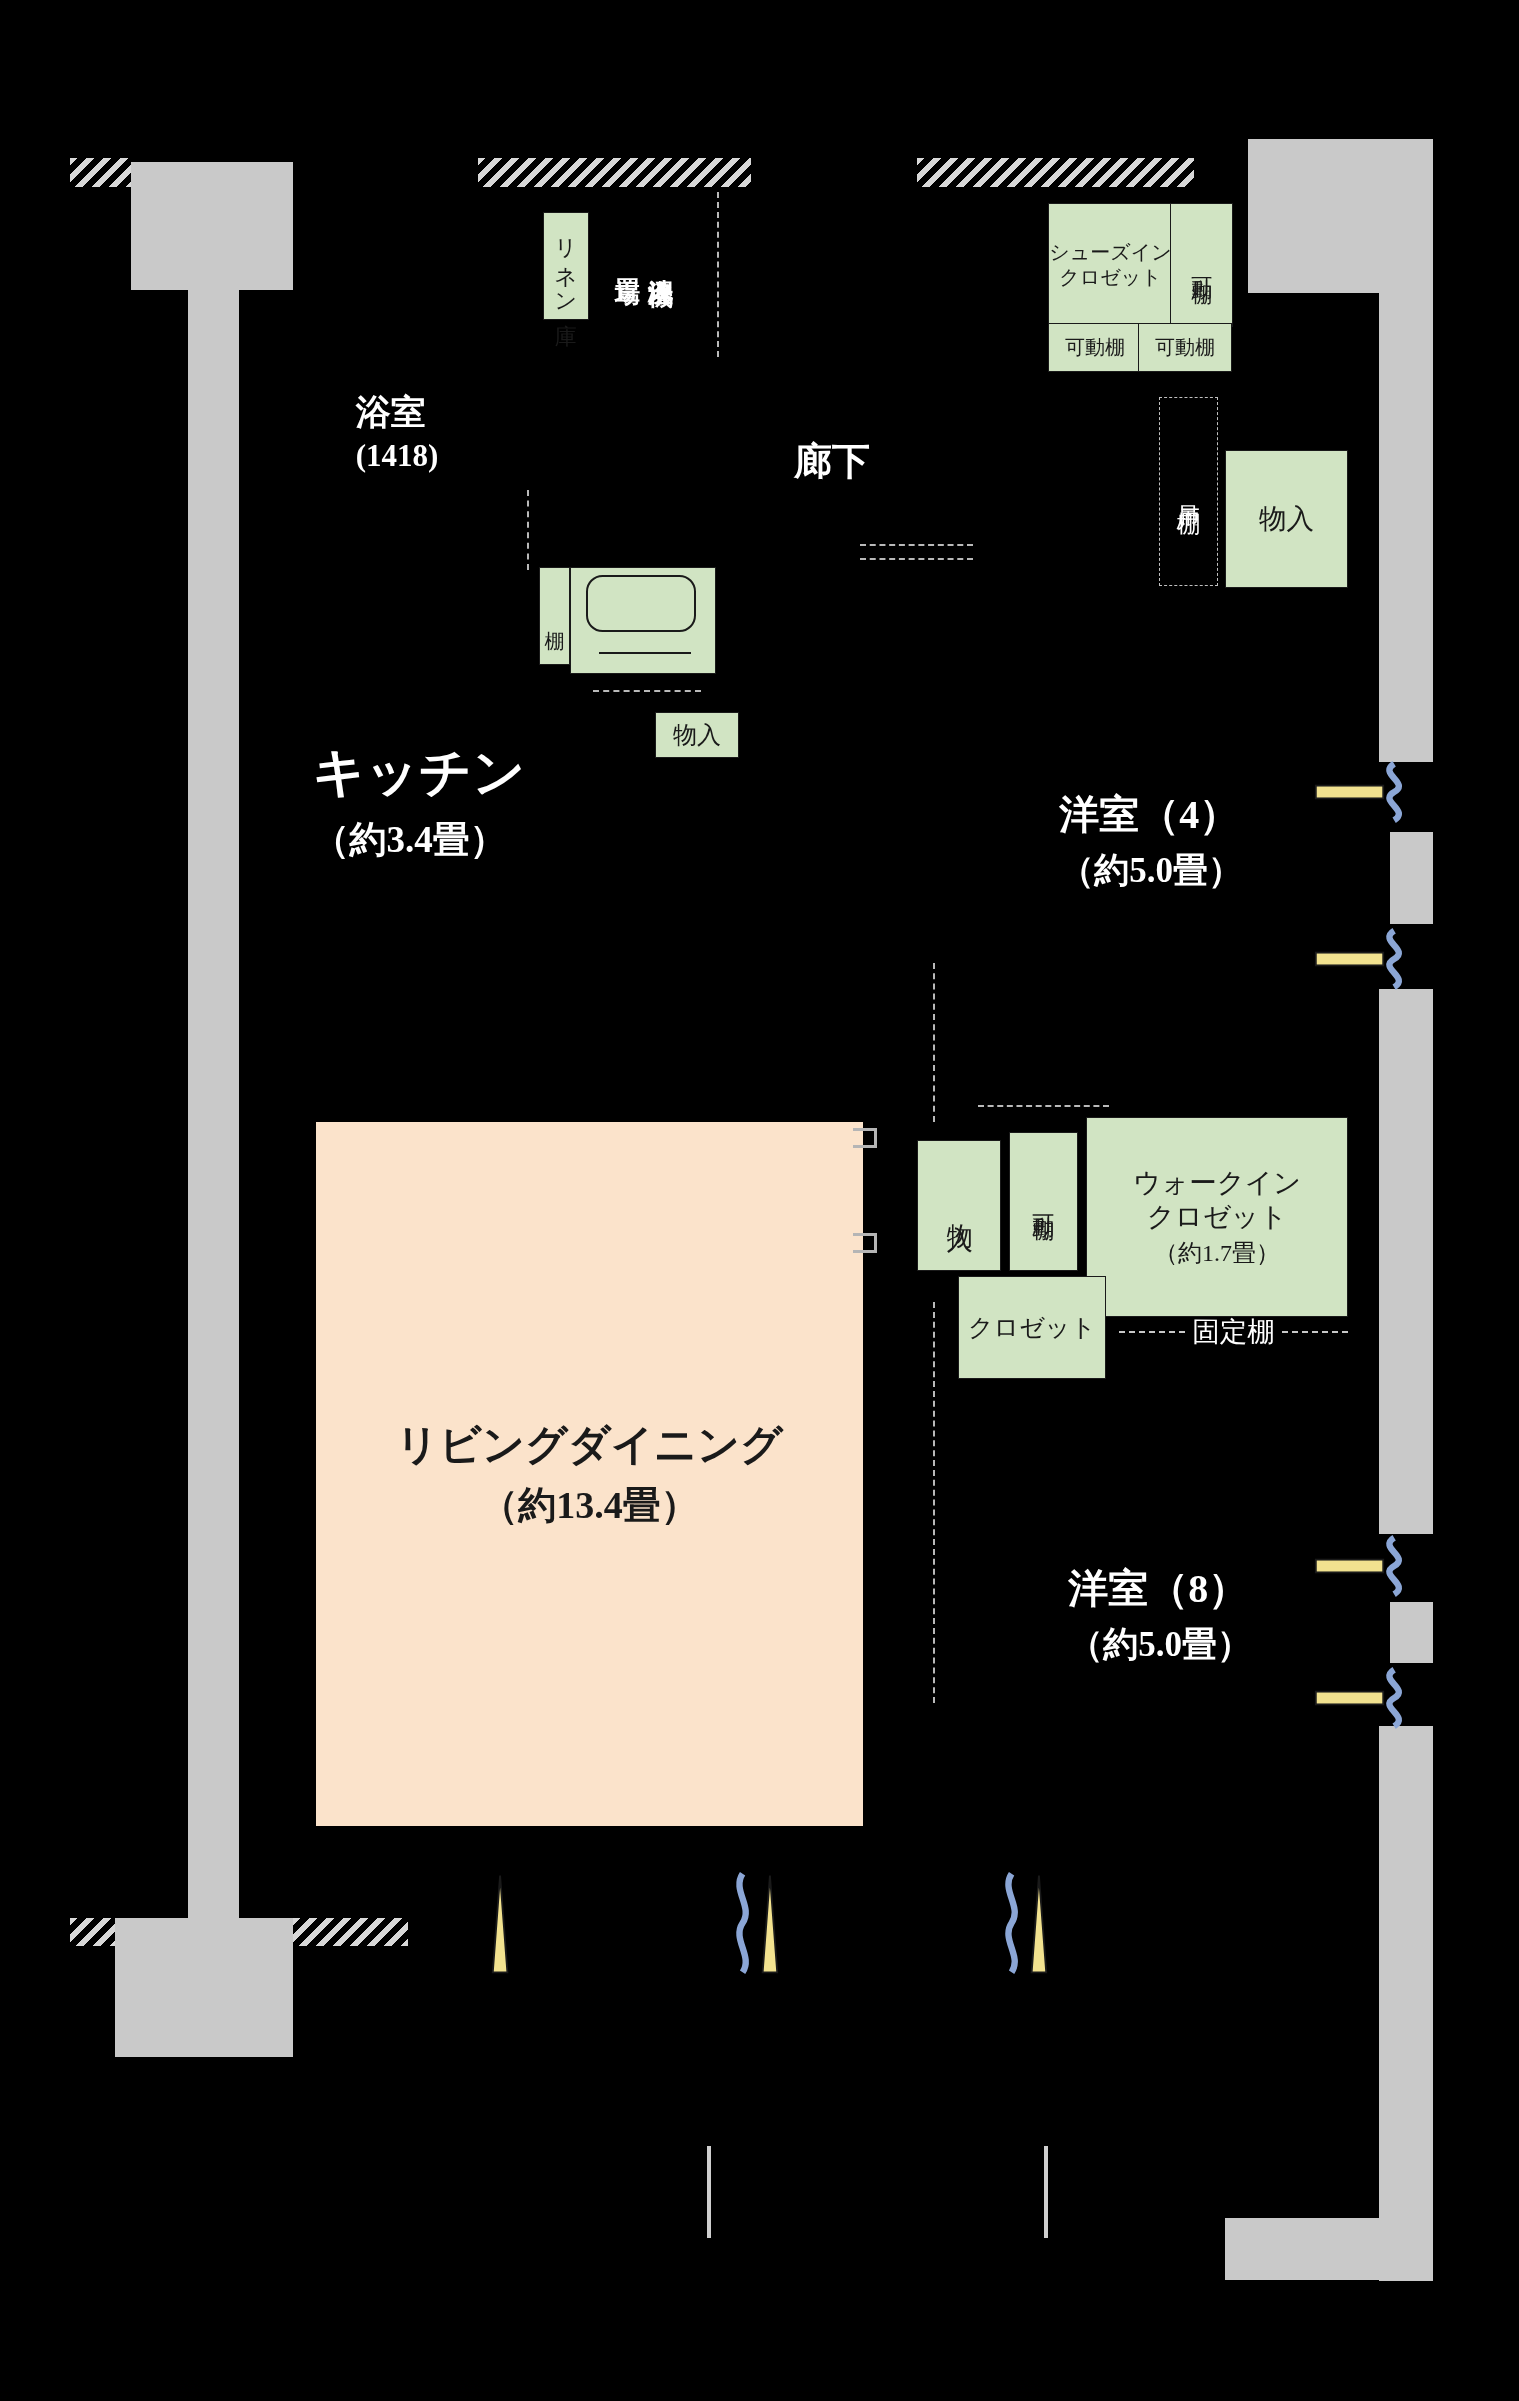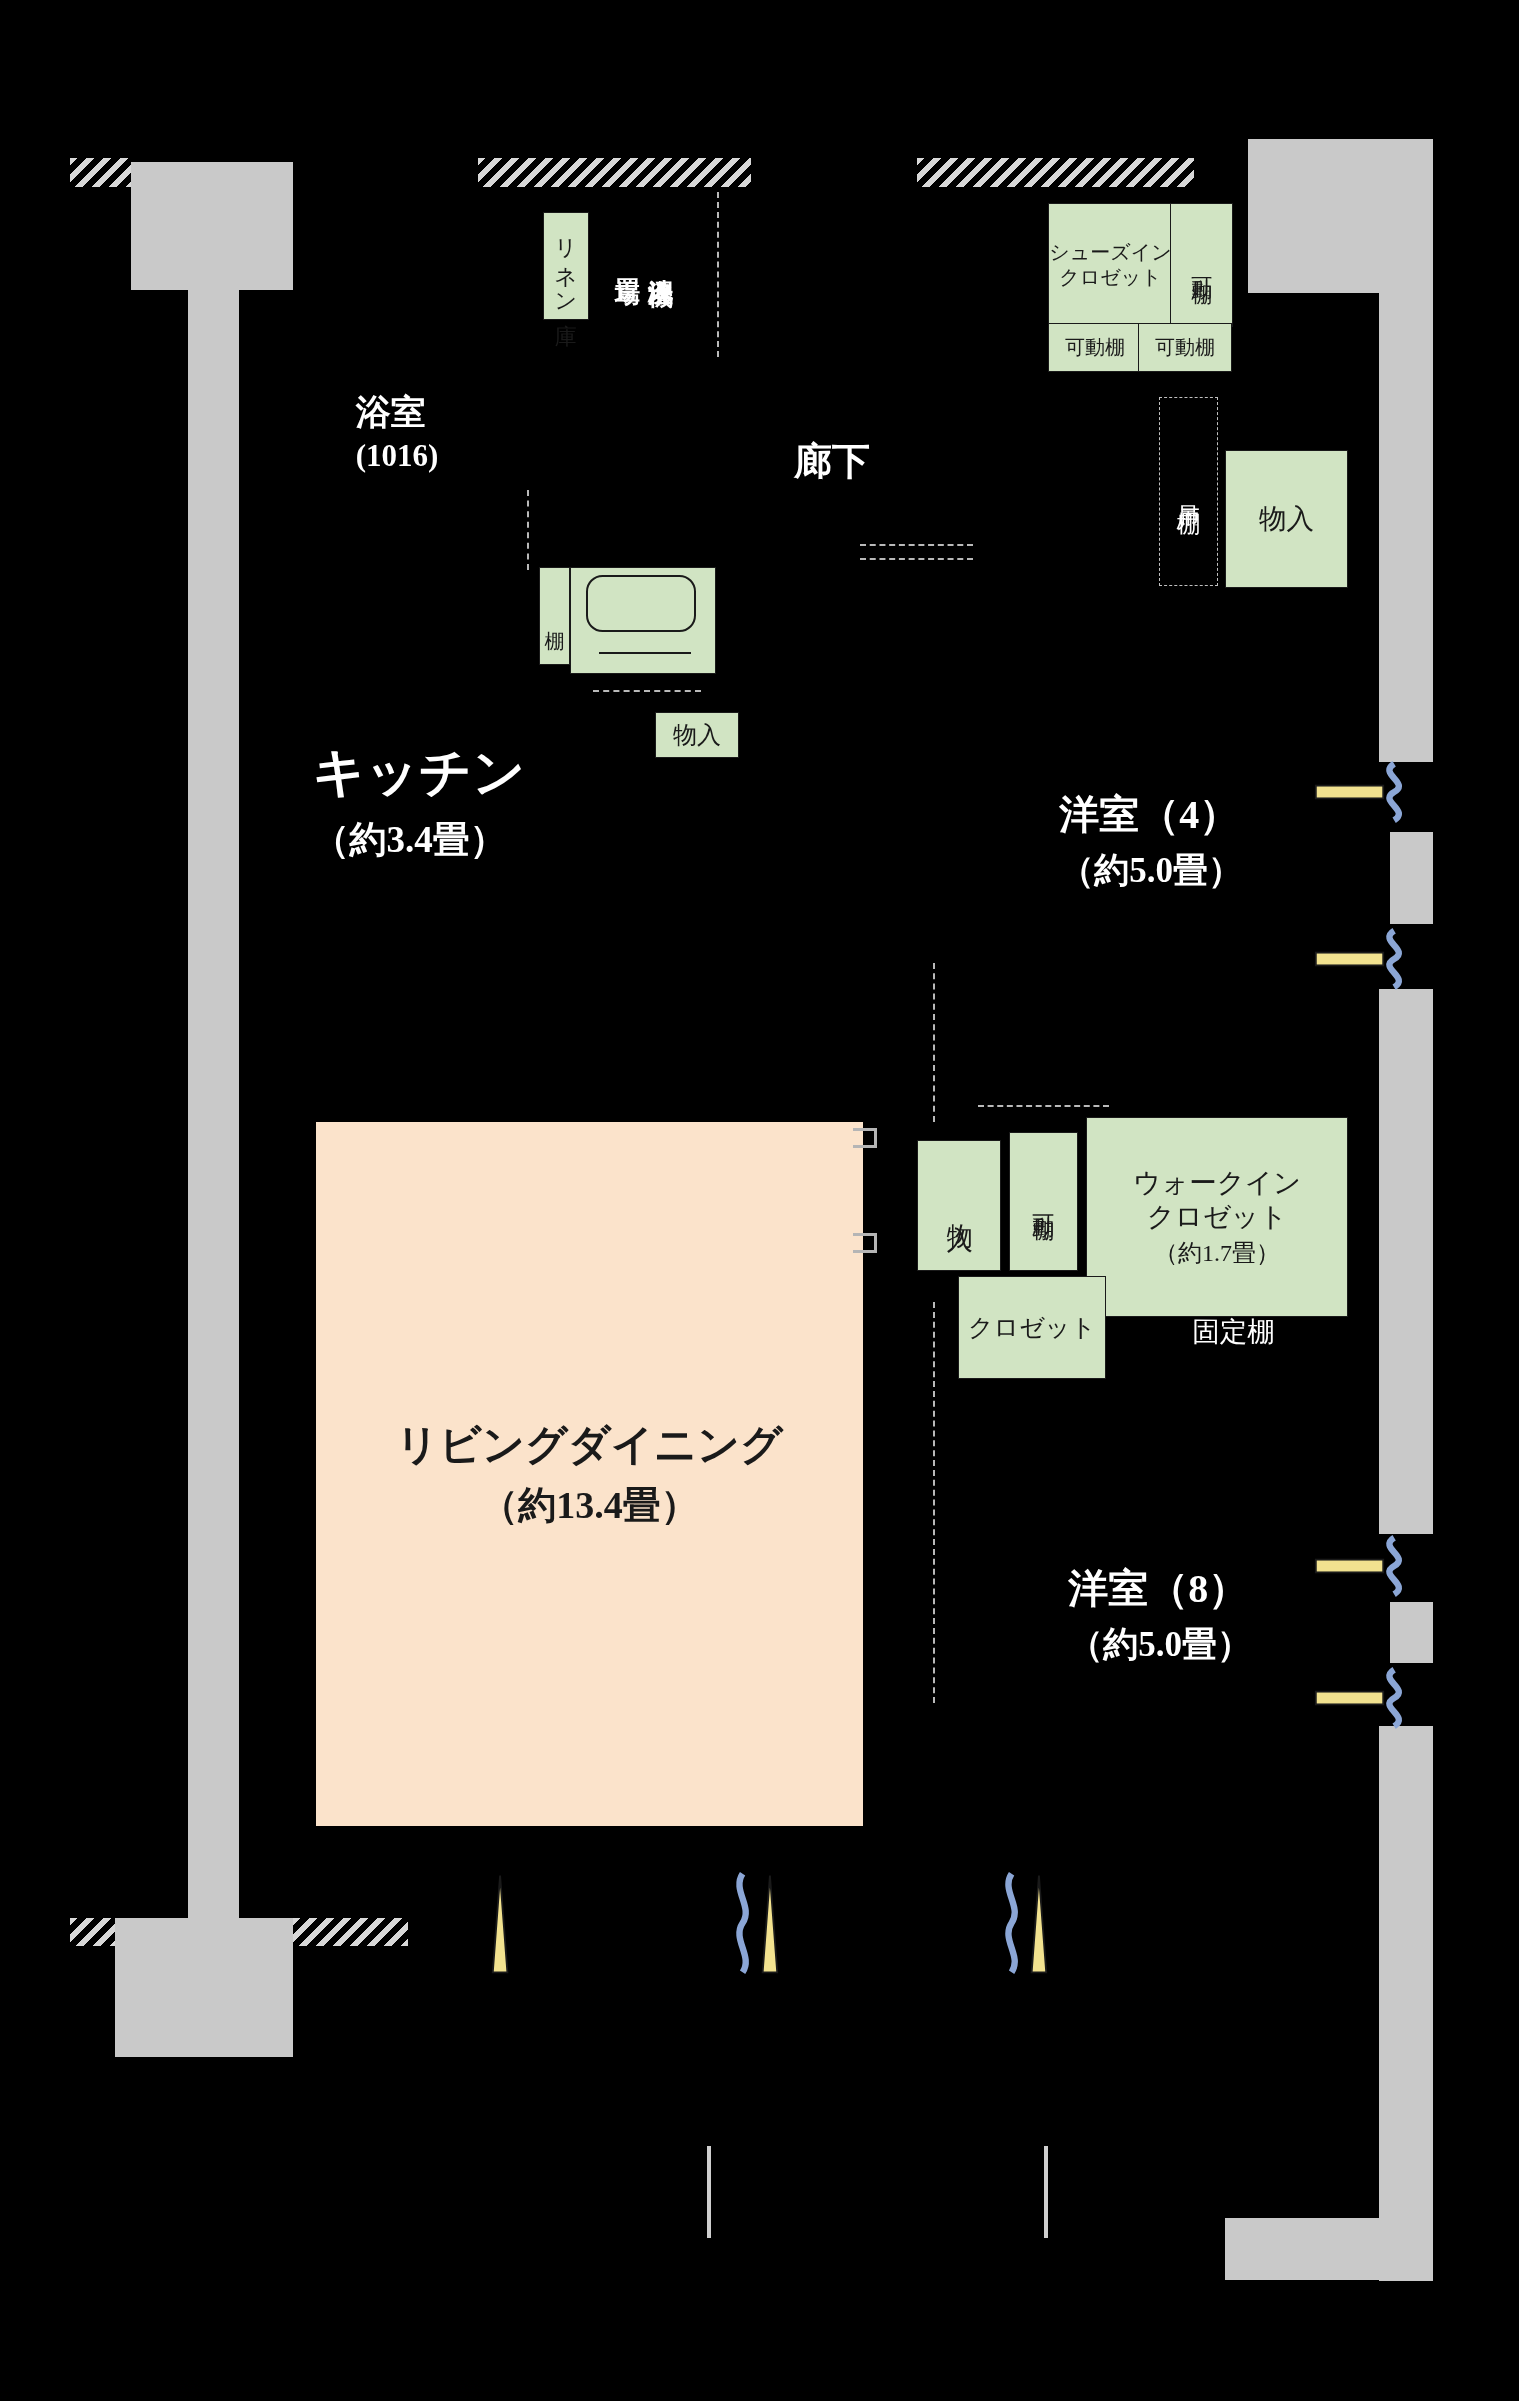--- a/index.html
+++ b/index.html
@@ -13,21 +13,21 @@
   .dashedbox{border:1.8px dashed #c0c0c0;color:#fff;background:transparent;
          display:flex;align-items:center;justify-content:center;text-align:center;}
   .v{writing-mode:vertical-rl;text-orientation:upright;letter-spacing:2.7px;}
   .pre{white-space:pre-line;}
   .wlabel{color:#fff;text-align:left;transform:translate(-50%,-50%);font-weight:600;line-height:1.3;}
   .dashv{border-left:2.7px dashed #b9b9b9;width:0;}
   .dashh{border-top:2.7px dashed #b9b9b9;height:0;}
   .living{background:#fbe3cb;display:flex;flex-direction:column;align-items:center;justify-content:center;
           color:#1a1a1a;gap:7px;font-weight:600;}
   .stopmark{border:3.7px solid #b5b5b5;border-left:none;}
-  .fixedshelf{display:flex;align-items:center;color:#fff;flex-direction:column;}
+  .fixedshelf{display:flex;align-items:center;color:#fff;}
   .fixedshelf .dash{flex:1;border-top:2.7px dashed #c8c8c8;height:0;margin:0 7.3px;}
 </style>
 </head>
 <body>
 
 <div id="plan">
 
   <div class="abs hatch" style="left:70px;top:158px;width:62px;height:29px"></div>
   <div class="abs hatch" style="left:478px;top:158px;width:273px;height:29px"></div>
   <div class="abs hatch" style="left:917px;top:158px;width:277px;height:29px"></div>
@@ -87,21 +87,21 @@
   <div class="abs fixedshelf" style="left:1112px;top:1312px;width:243px;height:40px">
     <div class="dash"></div>
     <div style="font-size:27.5px">固定棚</div>
     <div class="dash"></div>
   </div>
 
   <div class="abs green" style="left:958px;top:1276px;width:148px;height:103px;font-size:25px">クロゼット</div>
 
   <div class="abs wlabel" style="left:397px;top:433px">
     <div style="font-size:35px">浴室</div>
-    <div style="font-size:31px">(1016)</div>
+    <div style="font-size:31px">(1418)</div>
   </div>
 
   <div class="abs wlabel" style="left:832px;top:462px;font-size:38px">廊下</div>
 
   <div class="abs wlabel" style="left:419px;top:801px">
     <div style="font-size:52px">キッチン</div>
     <div style="font-size:37px;margin-top:9px">（約3.4畳）</div>
   </div>
 
   <div class="abs wlabel" style="left:1151px;top:841px">

